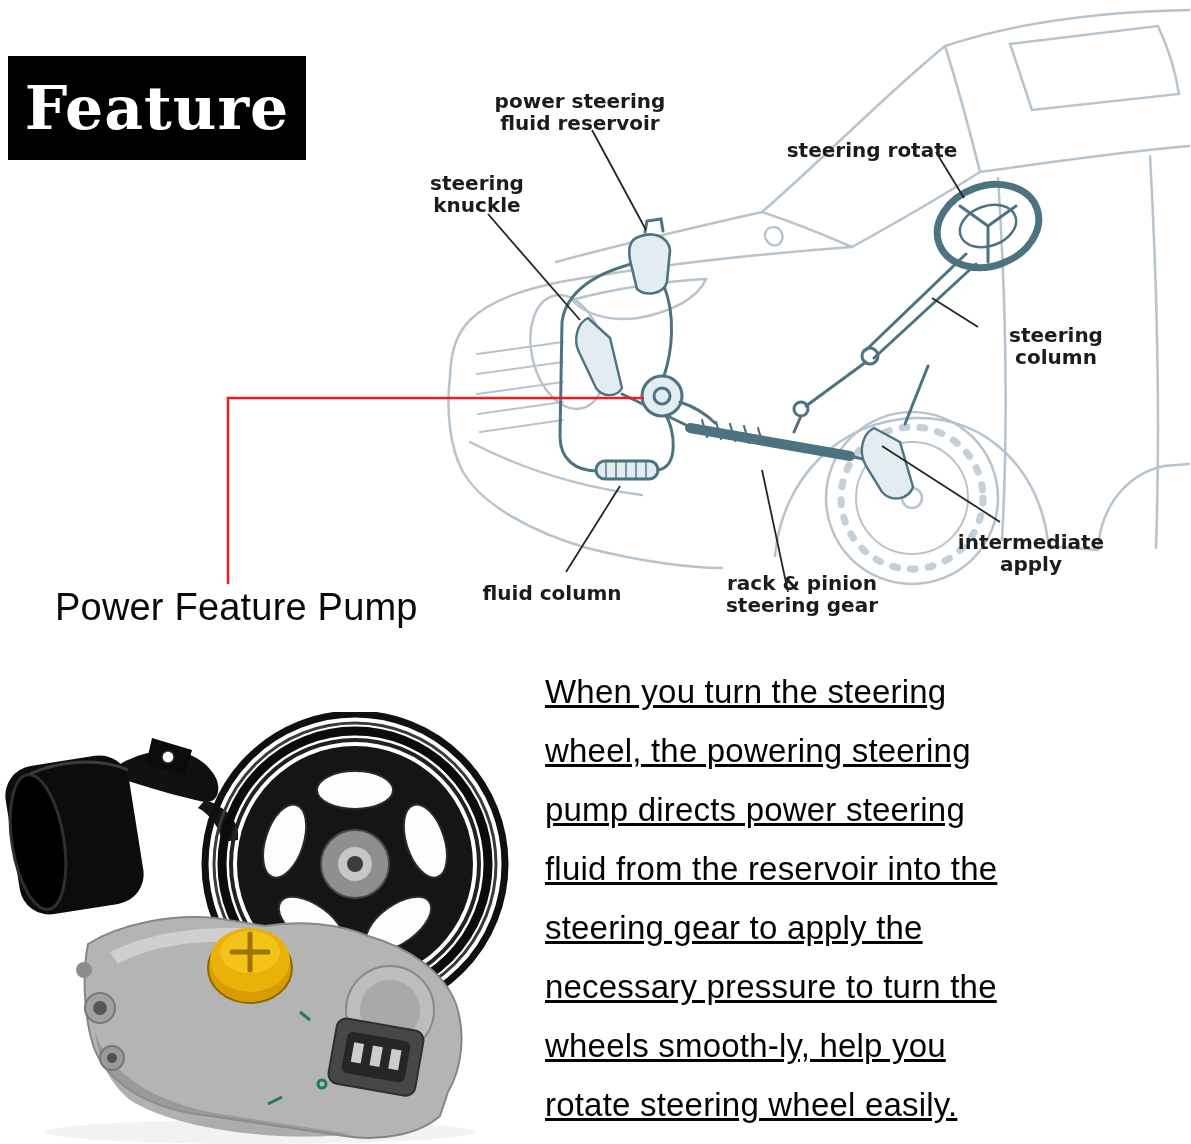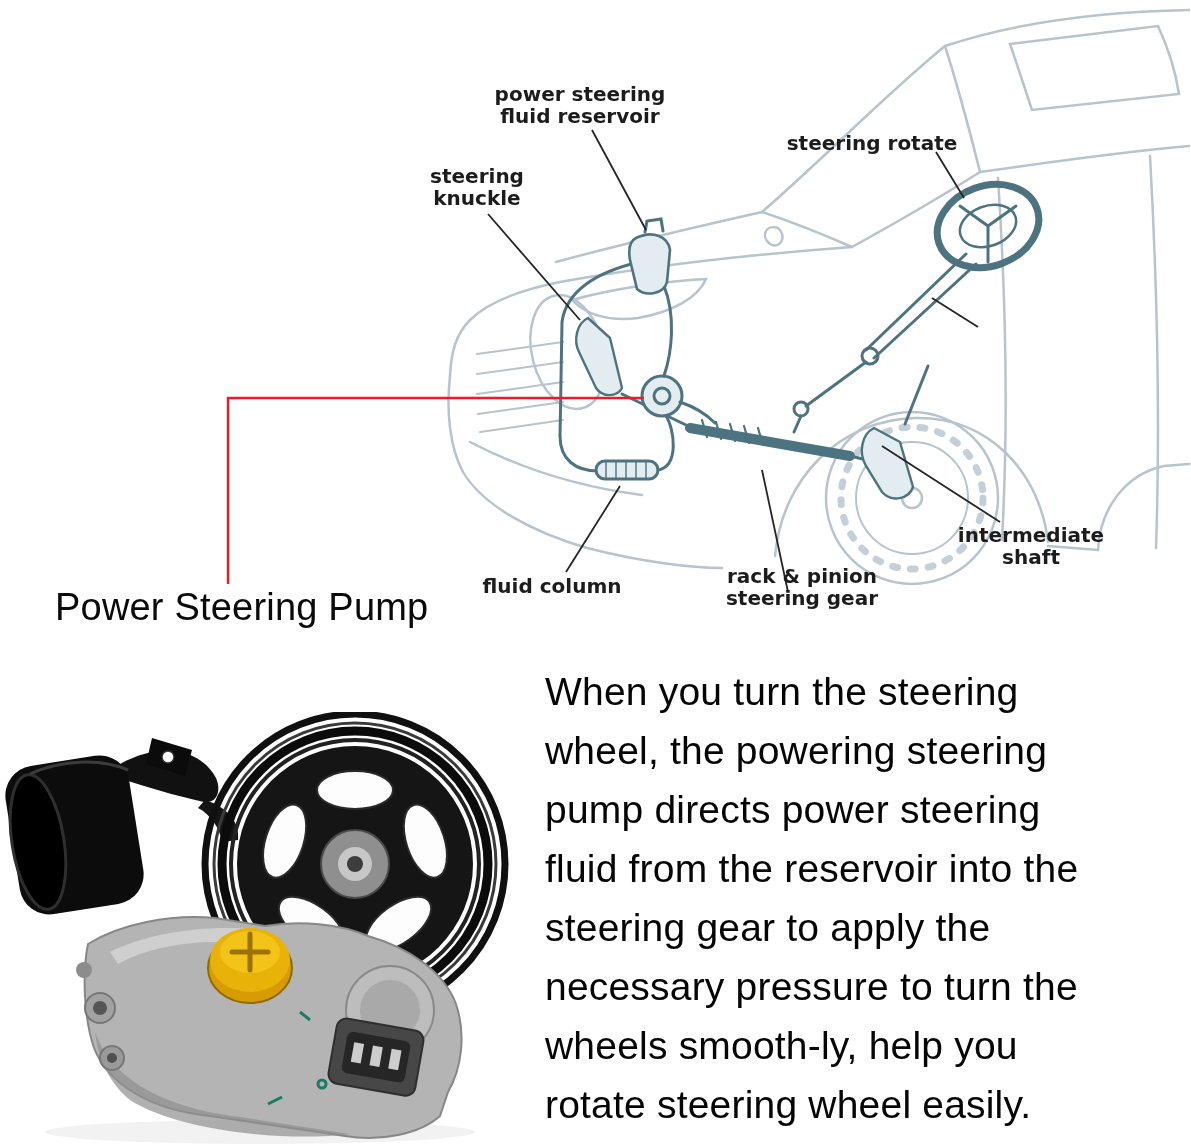--- a/index.html
+++ b/index.html
@@ -42,20 +42,21 @@
   .dlabel {
     position: absolute;
     transform: translateX(-50%);
     font-family: "DejaVu Sans", sans-serif;
     font-weight: bold;
     font-size: 20px;
     line-height: 1.12;
     color: var(--label_text);
     white-space: pre-line;
     text-align: center;
+    margin-top: 7px;
   }
 
   .pump-caption {
     position: absolute;
     left: 55px; top: 586px;
     font-size: 38px;
     color: #0a0a0a;
     letter-spacing: 0.2px;
   }
 
@@ -63,25 +64,26 @@
     position: absolute;
     left: 0; top: 712px;
     width: 540px; height: 432px;
   }
   .cap-yellow { fill: var(--pump_cap_yellow); }
 
   .description {
     position: absolute;
     left: 545px; top: 662px;
     width: 630px;
-    font-size: 39px;
+    font-size: 33px;
     line-height: 59px;
     color: #050505;
     white-space: pre-line;
     letter-spacing: 0.2px;
+    text-decoration: underline;
   }
 </style>
 </head>
 <body>
 
 <div class="page">
 
   <svg class="diagram-svg" viewBox="0 0 1191 660">
     <g class="car-line">
       <path d="M1189,10 C1090,12 1008,25 945,46 C885,95 820,162 762,212"></path>
@@ -146,33 +148,37 @@
       <path d="M488,214 L580,320"></path>
       <path d="M978,327 L932,298"></path>
       <path d="M1000,522 L882,446"></path>
       <path d="M566,572 L620,486"></path>
       <path d="M788,592 L762,470"></path>
     </g>
 
     <path class="red-line" d="M644,398 L228,398 L228,584"></path>
   </svg>
 
+  <div class="feature-badge">
+    <span>Feature</span>
+  </div>
 
   <div class="dlabel" style="left:580px; top:83px">power steering
 fluid reservoir</div>
   <div class="dlabel" style="left:872px; top:132px">steering rotate</div>
   <div class="dlabel" style="left:477px; top:165px">steering
 knuckle</div>
+  <div class="dlabel" style="left:1056px; top:317px">steering column</div>
   <div class="dlabel" style="left:1031px; top:524px">intermediate
-shaft</div>
+apply</div>
   <div class="dlabel" style="left:552px; top:575px">fluid column</div>
   <div class="dlabel" style="left:802px; top:565px">rack &amp; pinion
 steering gear</div>
 
-  <div class="pump-caption">Power Steering Pump</div>
+  <div class="pump-caption">Power Feature Pump</div>
 
   <svg class="pump-photo" viewBox="0 0 540 432">
     <ellipse cx="260" cy="420" rx="215" ry="12" fill="#000" opacity="0.05"></ellipse>
 
     <g>
       <path d="M120,52 C160,30 200,36 216,66 C222,80 216,92 204,90 C176,84 144,74 118,66 Z" fill="#111111"></path>
       <path d="M205,88 C230,96 240,112 238,128 L222,130 C220,116 210,102 198,96 Z" fill="#151515"></path>
       <rect x="12" y="48" width="125" height="150" rx="30" fill="#0c0c0c" transform="rotate(-9 74 123)"></rect>
       <ellipse cx="38" cy="130" rx="26" ry="68" fill="#000000" stroke="#2f2f2f" stroke-width="3" transform="rotate(-9 38 130)"></ellipse>
       <path d="M30,62 C60,48 100,46 128,58" stroke="#3b3b3b" stroke-width="3" fill="none"></path>

